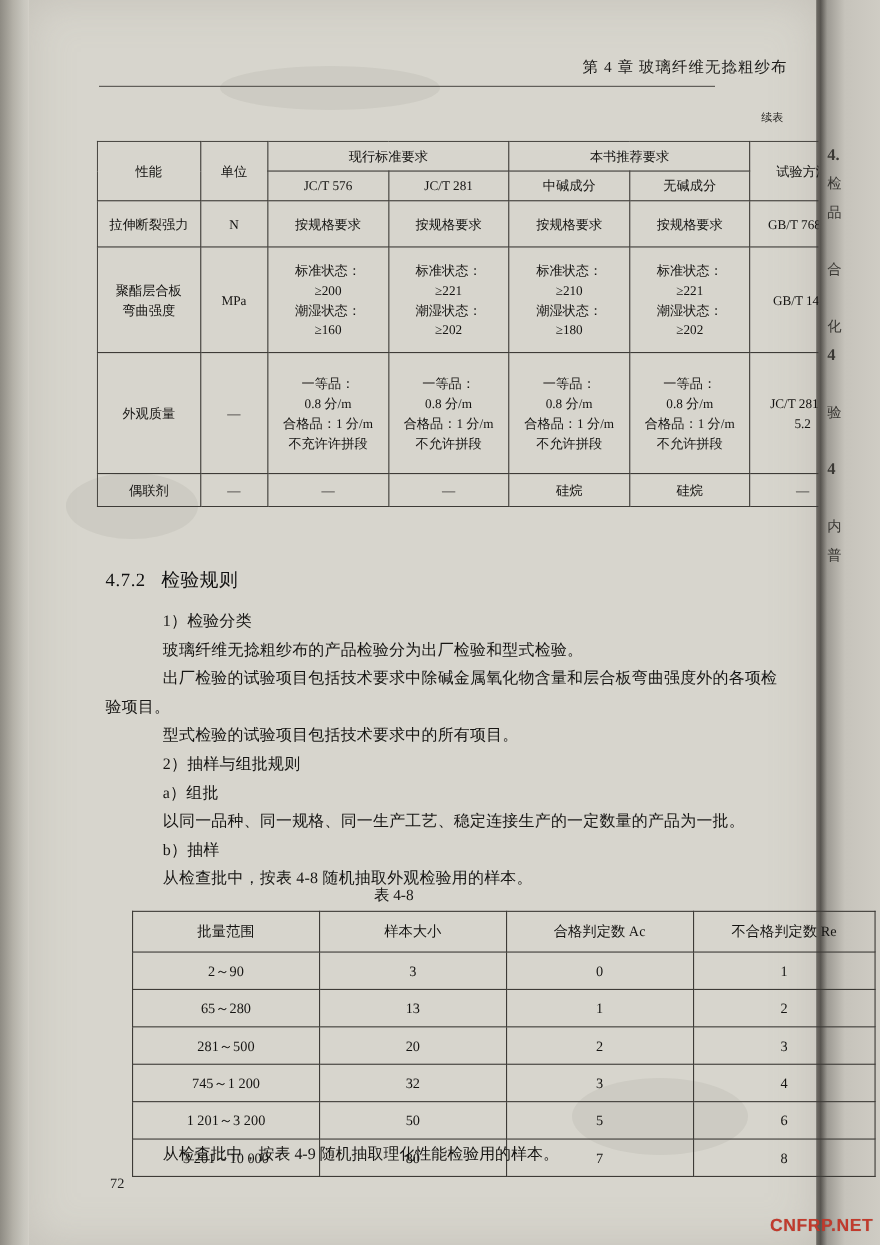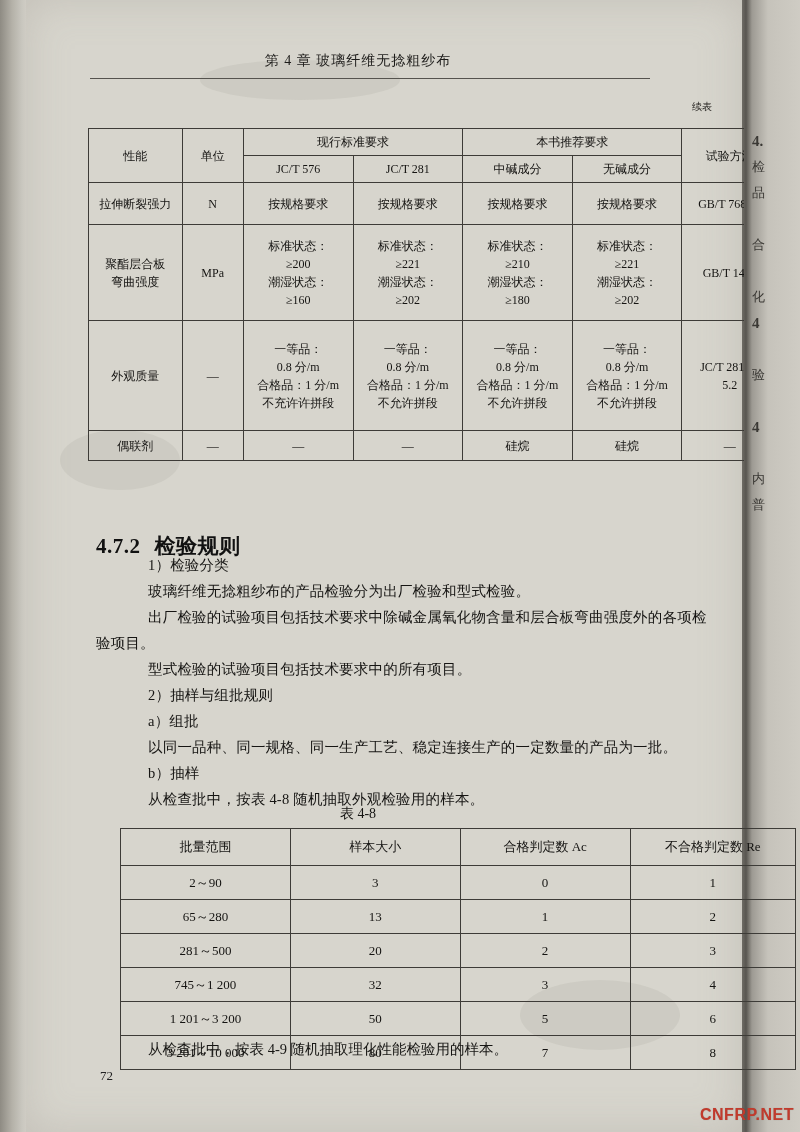--- a/index.html
+++ b/index.html
@@ -54,21 +54,21 @@
     left: 0; top: 0;
     width: 716px;
     height: 1132px;
   }
 
   
   .running-head {
     position: absolute;
     left: 0; top: 52px;
     width: 716px;
-    text-align: center;
+    text-align: right;
     font-size: 14px;
     color: #1d1c1a;
     letter-spacing: 1px;
   }
   .head-rule {
     position: absolute;
     left: 90px; top: 78px;
     width: 560px; height: 1px;
     background: #55534e;
   }
@@ -110,23 +110,23 @@
   .col-unit { width: 56px; }
   .col-std  { width: 104px; }
   .col-rec  { width: 104px; }
   .col-test { width: 90px; }
 
   .multi { line-height: 1.45; }
 
   
   .sec-head {
     position: absolute;
-    left: 96px; top: 532px;
-    font-size: 21px;
-    font-weight: bold;
+    left: 96px; top: 516px;
+    font-size: 17px;
+    font-weight: normal;
     color: #111;
     letter-spacing: 0.5px;
   }
   .sec-head .num { margin-right: 14px; }
 
   .para {
     position: absolute;
     font-size: 14.5px;
     color: #161513;
     line-height: 26px;

